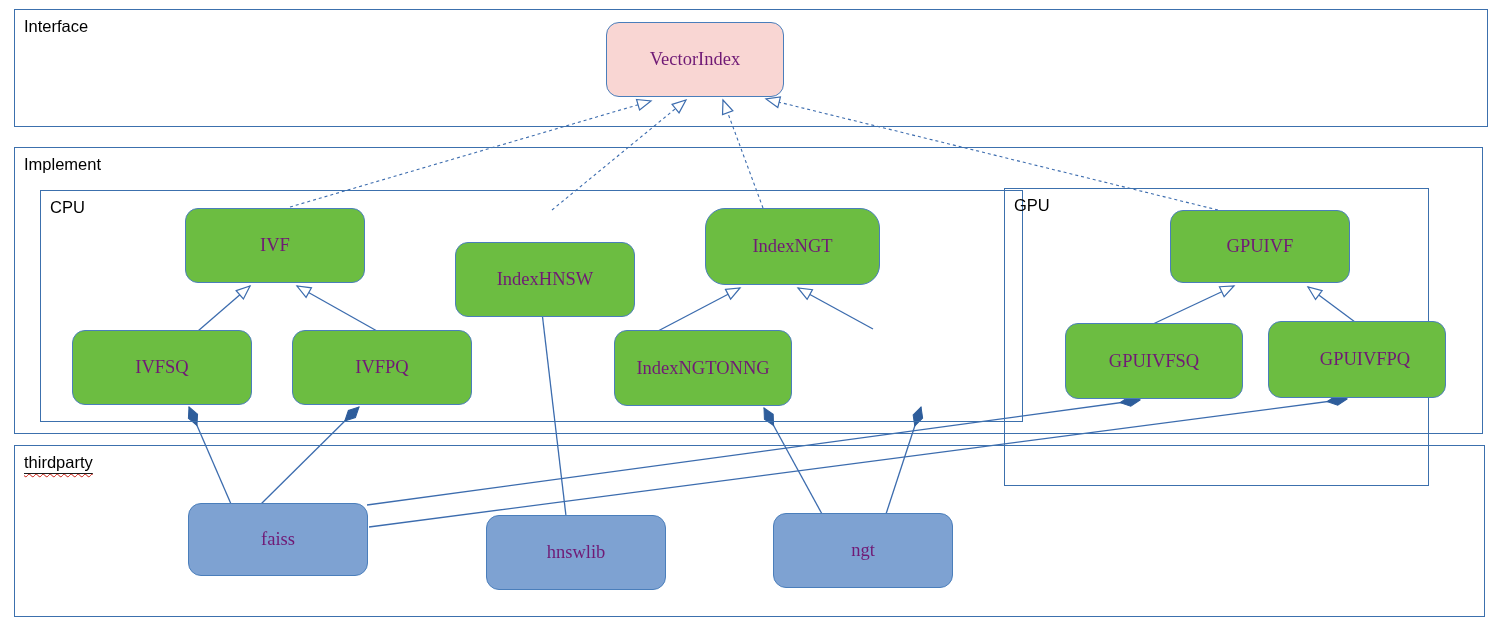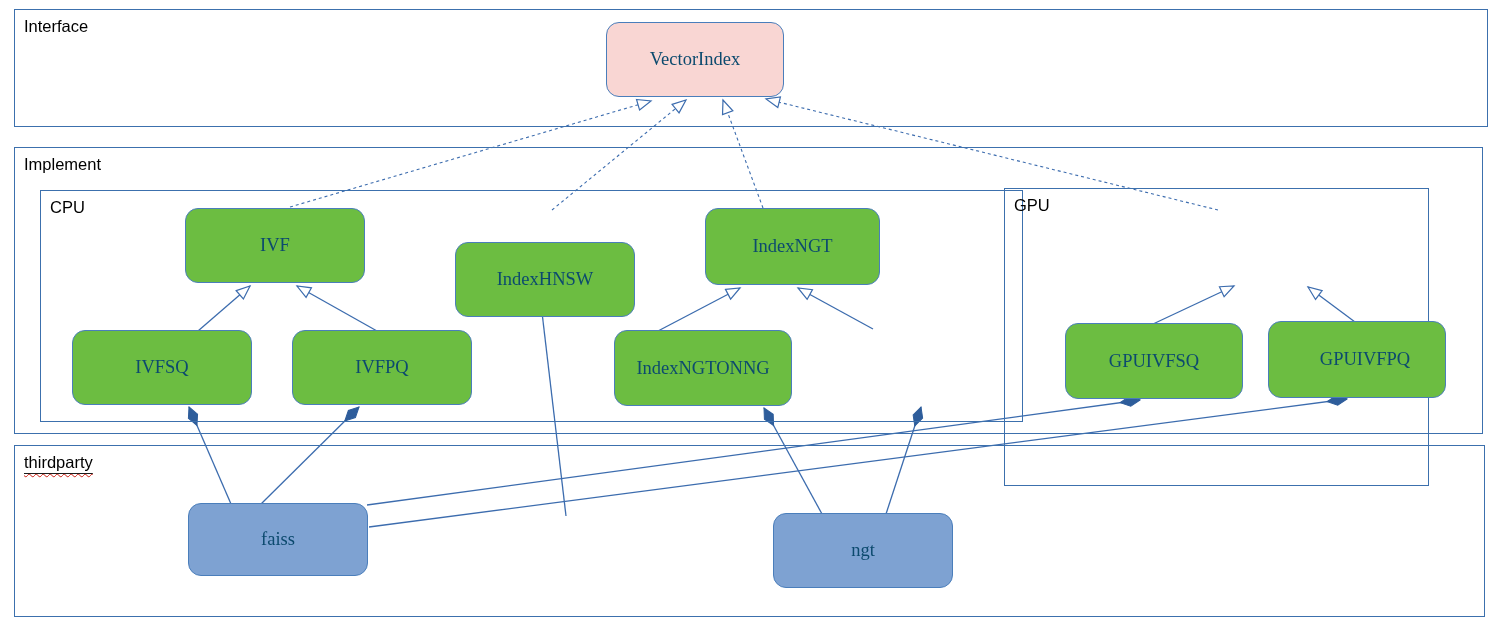--- a/index.html
+++ b/index.html
@@ -17,21 +17,21 @@
   }
   .clabel.spell{
     text-decoration:underline wavy #cc1d12 1px;
     text-underline-offset:5px;
   }
   .clabel.spell > span{ text-decoration:underline solid #1a1a1a; }
   .node{
     position:absolute;box-sizing:border-box;
     border:1.5px solid #4a7ebb;border-radius:13px;
     display:flex;align-items:center;justify-content:center;
-    font-family:"Liberation Serif",serif;font-size:18.5px;color:#0c4a6e;
+    font-family:"Liberation Serif",serif;font-size:18.5px;color:#701a75;
     text-align:center;
   }
   .node.impl{ background:#6cbd41; }
   .node.lib{ background:#7ea2d2; }
   .node.iface{ background:#f9d6d3; }
   #edges{ position:absolute;left:0;top:0;pointer-events:none; }
 </style>
 </head>
 <body>
 
@@ -81,37 +81,43 @@
     </div>
     <div class="node iface" style="left: 606px; top: 22px; width: 178px; height: 75px; background: rgb(249, 214, 211); border-color: rgb(74, 126, 187);">
       <span>VectorIndex</span>
     </div>
     <div class="node impl" style="left: 185px; top: 208px; width: 180px; height: 75px; background: rgb(108, 189, 65); border-color: rgb(74, 126, 187);">
       <span>IVF</span>
     </div>
     <div class="node impl" style="left: 455px; top: 210px; width: 180px; height: 75px; background: rgb(108, 189, 65); border-color: rgb(74, 126, 187); margin-top: 32px;">
       <span>IndexHNSW</span>
     </div>
-    <div class="node impl" style="left: 705px; top: 208px; width: 175px; height: 77px; background: rgb(108, 189, 65); border-color: rgb(74, 126, 187);">
+    <div class="node impl" style="left: 705px; top: 208px; width: 175px; height: 77px; background: rgb(108, 189, 65); border-color: rgb(74, 126, 187); border-radius: 20px;">
       <span>IndexNGT</span>
     </div>
     <div class="node impl" style="left: 72px; top: 330px; width: 180px; height: 75px; background: rgb(108, 189, 65); border-color: rgb(74, 126, 187);">
       <span>IVFSQ</span>
     </div>
     <div class="node impl" style="left: 292px; top: 330px; width: 180px; height: 75px; background: rgb(108, 189, 65); border-color: rgb(74, 126, 187);">
       <span>IVFPQ</span>
     </div>
     <div class="node impl" style="left: 614px; top: 330px; width: 178px; height: 76px; background: rgb(108, 189, 65); border-color: rgb(74, 126, 187);">
       <span>IndexNGTONNG</span>
     </div>
+    <div class="node impl" style="left: 1170px; top: 210px; width: 180px; height: 73px; background: rgb(108, 189, 65); border-color: rgb(74, 126, 187);">
+      <span>GPUIVF</span>
+    </div>
     <div class="node impl" style="left: 1065px; top: 323px; width: 178px; height: 76px; background: rgb(108, 189, 65); border-color: rgb(74, 126, 187);">
       <span>GPUIVFSQ</span>
     </div>
     <div class="node impl" style="left: 1268px; top: 321px; width: 178px; height: 77px; background: rgb(108, 189, 65); border-color: rgb(74, 126, 187); padding-left: 16px;">
       <span>GPUIVFPQ</span>
     </div>
     <div class="node lib" style="left: 188px; top: 503px; width: 180px; height: 73px; background: rgb(126, 162, 210); border-color: rgb(74, 126, 187);">
       <span>faiss</span>
     </div>
+    <div class="node lib" style="left: 486px; top: 515px; width: 180px; height: 75px; background: rgb(126, 162, 210); border-color: rgb(74, 126, 187);">
+      <span>hnswlib</span>
+    </div>
     <div class="node lib" style="left: 773px; top: 513px; width: 180px; height: 75px; background: rgb(126, 162, 210); border-color: rgb(74, 126, 187);">
       <span>ngt</span>
     </div>
   </div>
 
 </body></html>

